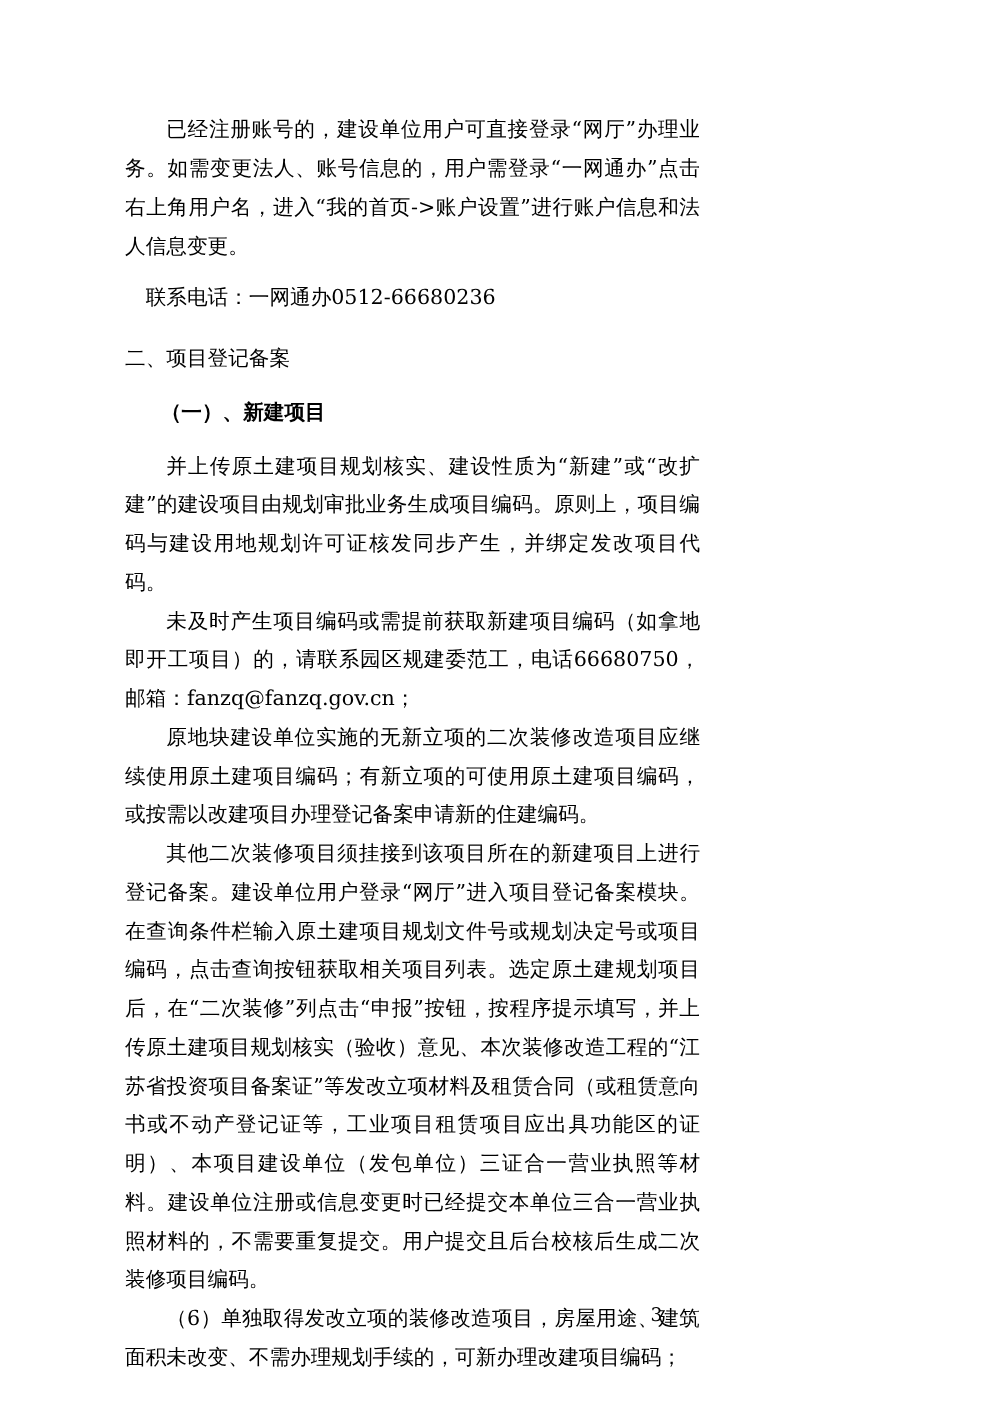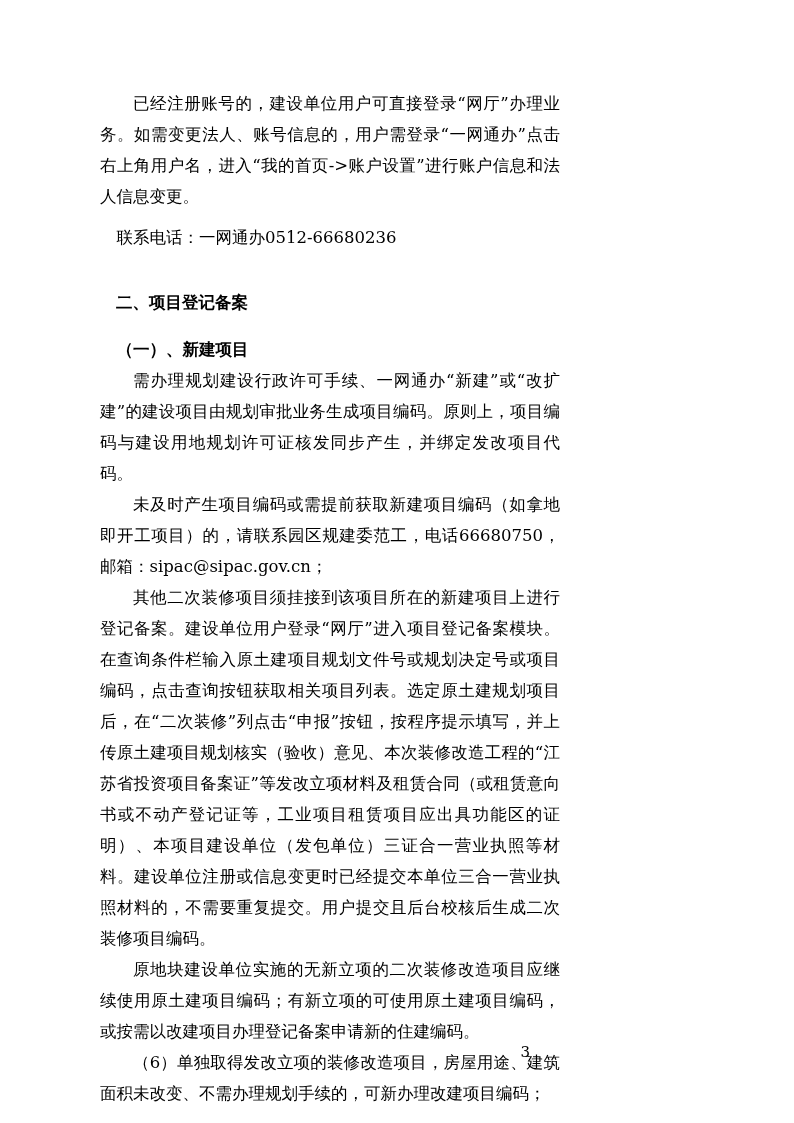--- a/index.html
+++ b/index.html
@@ -26,27 +26,27 @@
     font-size: 16.5px;
     line-height: 31px;
     text-align: justify;
     text-justify: inter-ideograph;
   }
   p {
     margin: 0;
     text-indent: 2em;
   }
   .heading {
-    font-weight: bold;
-    margin: 16px;
+    font-weight: normal;
+    margin: 0;
     text-indent: 0;
   }
   .heading-indent {
     font-weight: bold;
-    margin: 0;
+    margin: 12px;
     text-indent: 1em;
   }
   .spacer-sm { height: 10px; }
   .spacer-md { height: 18px; }
   .contact-line {
     font-weight: normal;
     text-indent: 1em;
     margin: 0;
   }
   .tight {
@@ -71,28 +71,28 @@
     <div class="spacer-sm"></div>
 
     <p class="contact-line">联系电话：一网通办0512-66680236</p>
 
     <div class="spacer-md"></div>
 
     <p class="heading">二、项目登记备案</p>
 
     <p class="heading-indent">（一）、新建项目</p>
 
-    <p class="tight">需办理规划建设行政许可手续、一网通办“新建”或“改扩建”的建设项目由规划审批业务生成项目编码。原则上，项目编码与建设用地规划许可证核发同步产生，并绑定发改项目代码。</p>
+    <p class="tight">并上传原土建项目规划核实、建设性质为“新建”或“改扩建”的建设项目由规划审批业务生成项目编码。原则上，项目编码与建设用地规划许可证核发同步产生，并绑定发改项目代码。</p>
 
-    <p class="tight">未及时产生项目编码或需提前获取新建项目编码（如拿地即开工项目）的，请联系园区规建委范工，电话66680750，邮箱：sipac@sipac.gov.cn；</p>
+    <p class="tight">未及时产生项目编码或需提前获取新建项目编码（如拿地即开工项目）的，请联系园区规建委范工，电话66680750，邮箱：fanzq@fanzq.gov.cn；</p>
 
 
+    <p class="tight">原地块建设单位实施的无新立项的二次装修改造项目应继续使用原土建项目编码；有新立项的可使用原土建项目编码，或按需以改建项目办理登记备案申请新的住建编码。</p>
+
     <p class="tight">其他二次装修项目须挂接到该项目所在的新建项目上进行登记备案。建设单位用户登录“网厅”进入项目登记备案模块。在查询条件栏输入原土建项目规划文件号或规划决定号或项目编码，点击查询按钮获取相关项目列表。选定原土建规划项目后，在“二次装修”列点击“申报”按钮，按程序提示填写，并上传原土建项目规划核实（验收）意见、本次装修改造工程的“江苏省投资项目备案证”等发改立项材料及租赁合同（或租赁意向书或不动产登记证等，工业项目租赁项目应出具功能区的证明）、本项目建设单位（发包单位）三证合一营业执照等材料。建设单位注册或信息变更时已经提交本单位三合一营业执照材料的，不需要重复提交。用户提交且后台校核后生成二次装修项目编码。</p>
-
-    <p class="tight">原地块建设单位实施的无新立项的二次装修改造项目应继续使用原土建项目编码；有新立项的可使用原土建项目编码，或按需以改建项目办理登记备案申请新的住建编码。</p>
 
 
 
     <p class="tight">（6）单独取得发改立项的装修改造项目，房屋用途、建筑面积未改变、不需办理规划手续的，可新办理改建项目编码；</p>
 
 
   </div>
 
   <div class="page-number">3</div>
 </div>

